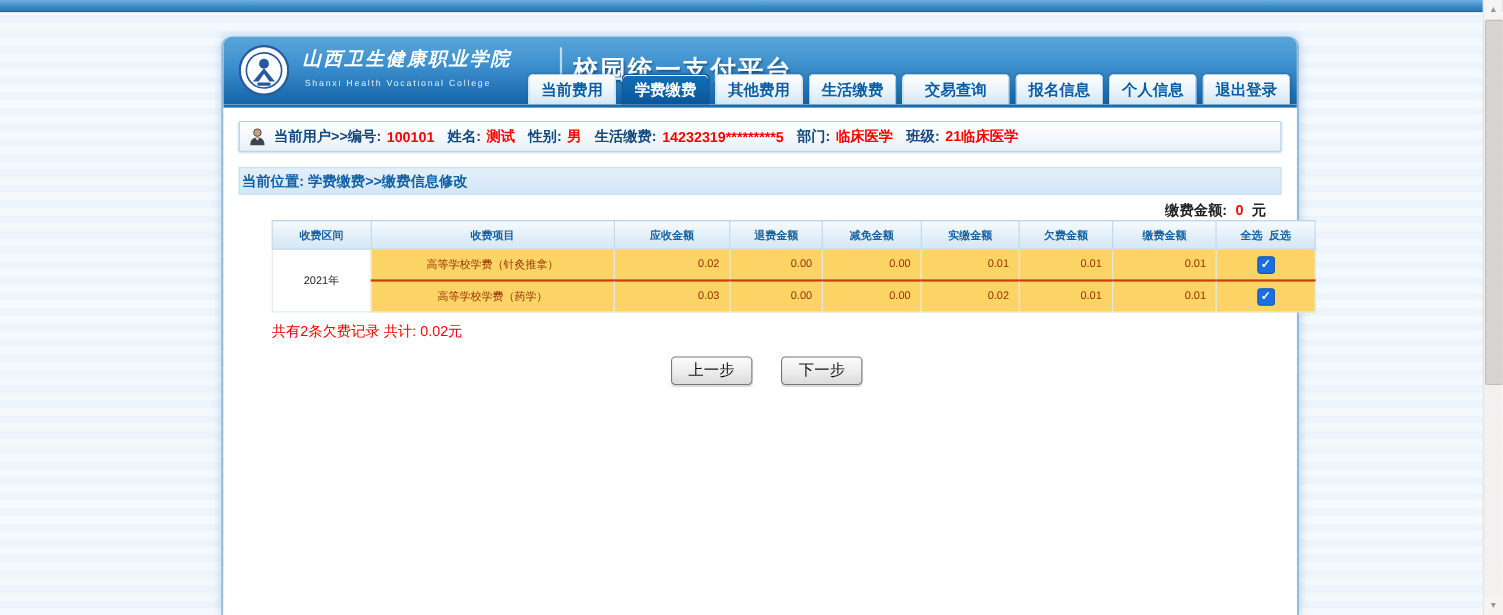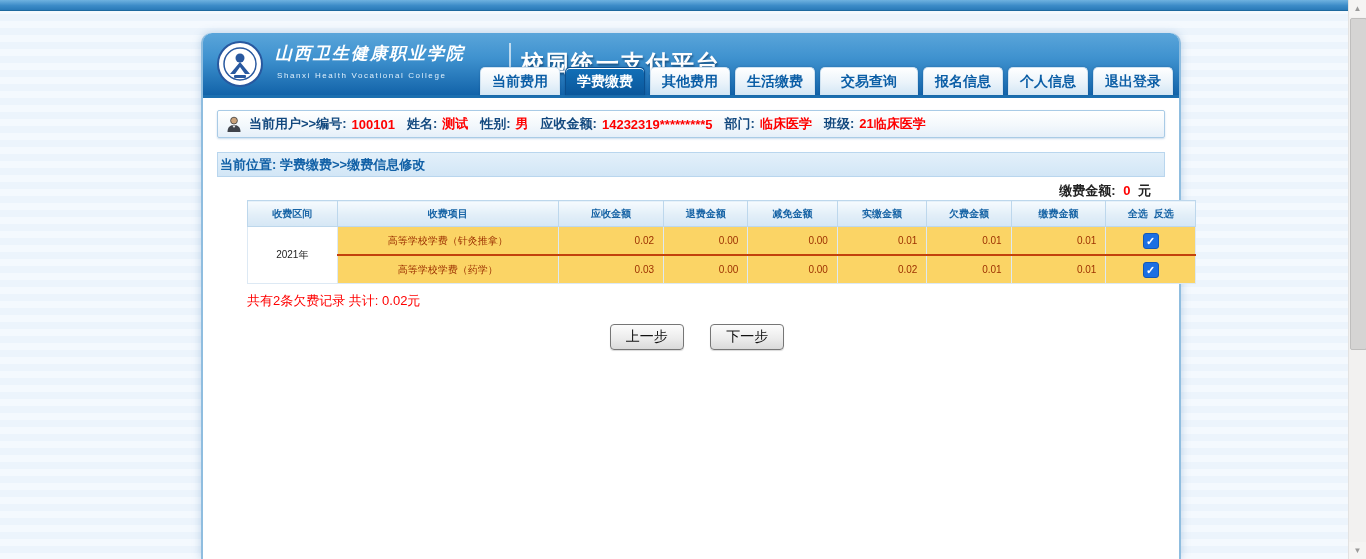--- a/index.html
+++ b/index.html
@@ -131,21 +131,21 @@
         <path d="M1.5 16 C1.5 10.5 5 9 8 9 C11 9 14.5 10.5 14.5 16 Z" fill="#3f434b"></path>
         <path d="M6.3 9.4 L8 12 L9.7 9.4 Z" fill="#e8e8e8"></path>
       </svg>
       <span class="lbl">当前用户&gt;&gt;</span>
       <span class="lbl">编号:</span>
       <span class="val">100101</span>
       <span class="lbl">姓名:</span>
       <span class="val">测试</span>
       <span class="lbl">性别:</span>
       <span class="val">男</span>
-      <span class="lbl">应收金额:</span>
+      <span class="lbl">生活缴费:</span>
       <span class="val">14232319*********5</span>
       <span class="lbl">部门:</span>
       <span class="val">临床医学</span>
       <span class="lbl">班级:</span>
       <span class="val">21临床医学</span>
     </div>
 
     <div class="breadcrumb">
       <span>当前位置:</span>
       <span>学费缴费&gt;&gt;缴费信息修改</span>

